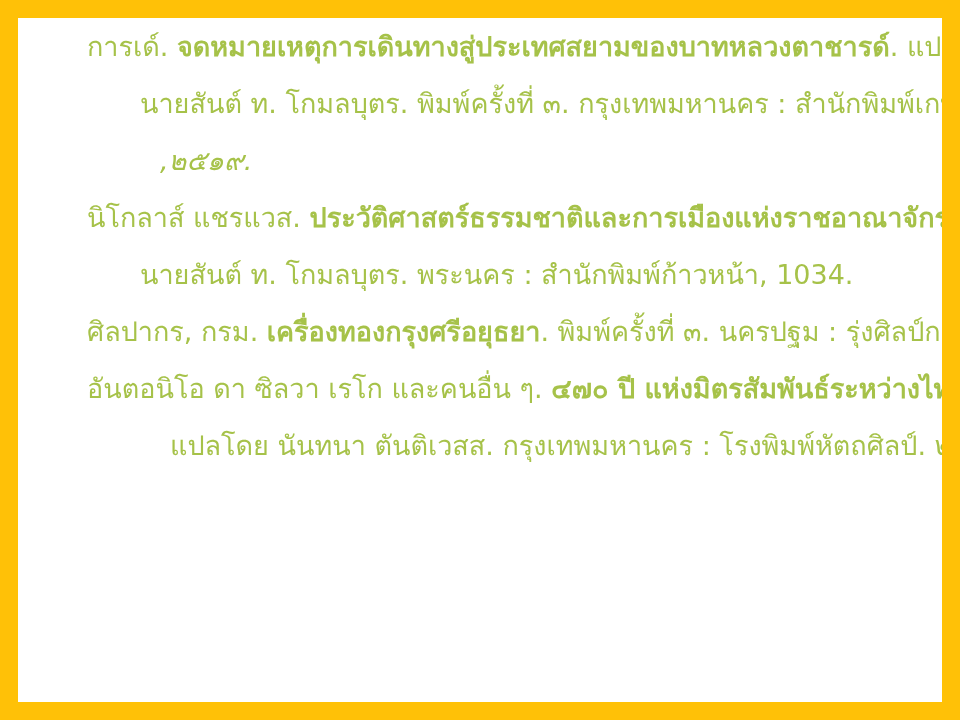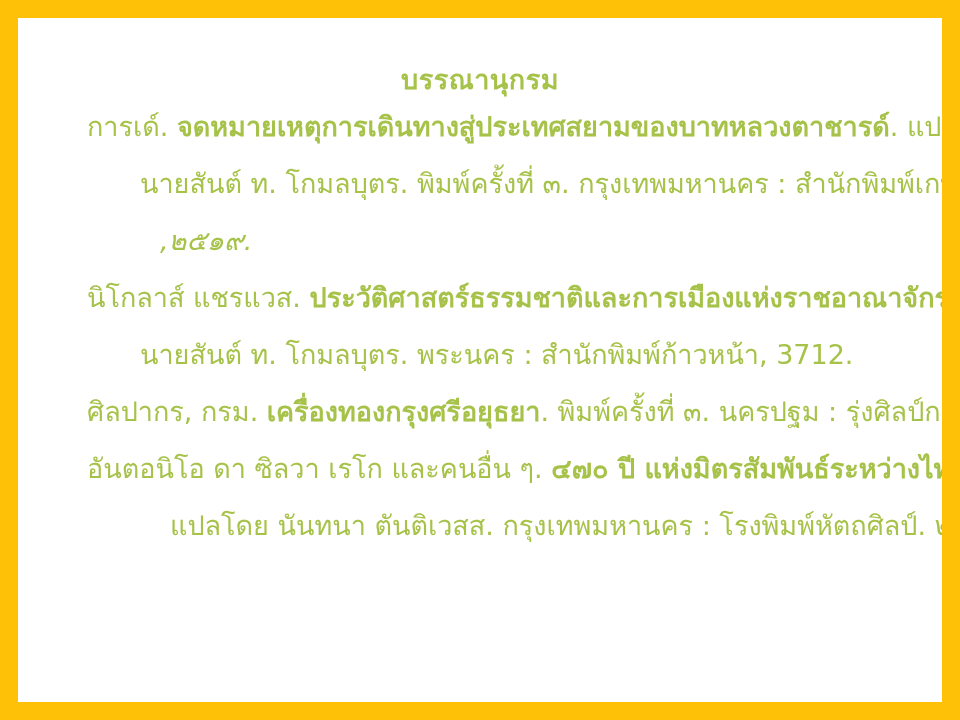--- a/index.html
+++ b/index.html
@@ -45,25 +45,24 @@
   .indent-0 { padding-left: 69px; }
   .indent-1 { padding-left: 122px; }
   .indent-2 { padding-left: 142px; font-style: italic; }
   .indent-3 { padding-left: 152px; }
 </style>
 </head>
 <body>
 
 <div class="slide">
   <div class="page">
-    <h1 class="title">บรรณานุกรม</h1>
     <div class="bib">
         <div class="bib-line indent-0"><span>การเด์. </span><span class="bold">จดหมายเหตุการเดินทางสู่ประเทศสยามของบาทหลวงตาชารด์</span><span>. แปลโดย</span></div>
         <div class="bib-line indent-1"><span>นายสันต์ ท. โกมลบุตร. พิมพ์ครั้งที่ ๓. กรุงเทพมหานคร : สำนักพิมพ์เกษมบรรณกิจ</span></div>
         <div class="bib-line indent-2"><span>,๒๕๑๙.</span></div>
         <div class="bib-line indent-0"><span>นิโกลาส์ แชรแวส. </span><span class="bold">ประวัติศาสตร์ธรรมชาติและการเมืองแห่งราชอาณาจักรสยาม</span></div>
-        <div class="bib-line indent-1"><span>นายสันต์ ท. โกมลบุตร. พระนคร : สำนักพิมพ์ก้าวหน้า, 3712.</span></div>
+        <div class="bib-line indent-1"><span>นายสันต์ ท. โกมลบุตร. พระนคร : สำนักพิมพ์ก้าวหน้า, 1034.</span></div>
         <div class="bib-line indent-0"><span>ศิลปากร, กรม. </span><span class="bold">เครื่องทองกรุงศรีอยุธยา</span><span>. พิมพ์ครั้งที่ ๓. นครปฐม : รุ่งศิลป์การพิมพ์, ๒๕๕๘.</span></div>
         <div class="bib-line indent-0"><span>อันตอนิโอ ดา ซิลวา เรโก และคนอื่น ๆ. </span><span class="bold">๔๗๐ ปี แห่งมิตรสัมพันธ์ระหว่างไทยและโปรตุเกส.</span></div>
         <div class="bib-line indent-3"><span>แปลโดย นันทนา ตันติเวสส. กรุงเทพมหานคร : โรงพิมพ์หัตถศิลป์. ๒๕๒๘.</span></div>
       </div>
   </div>
 </div>
 
 </body></html>

